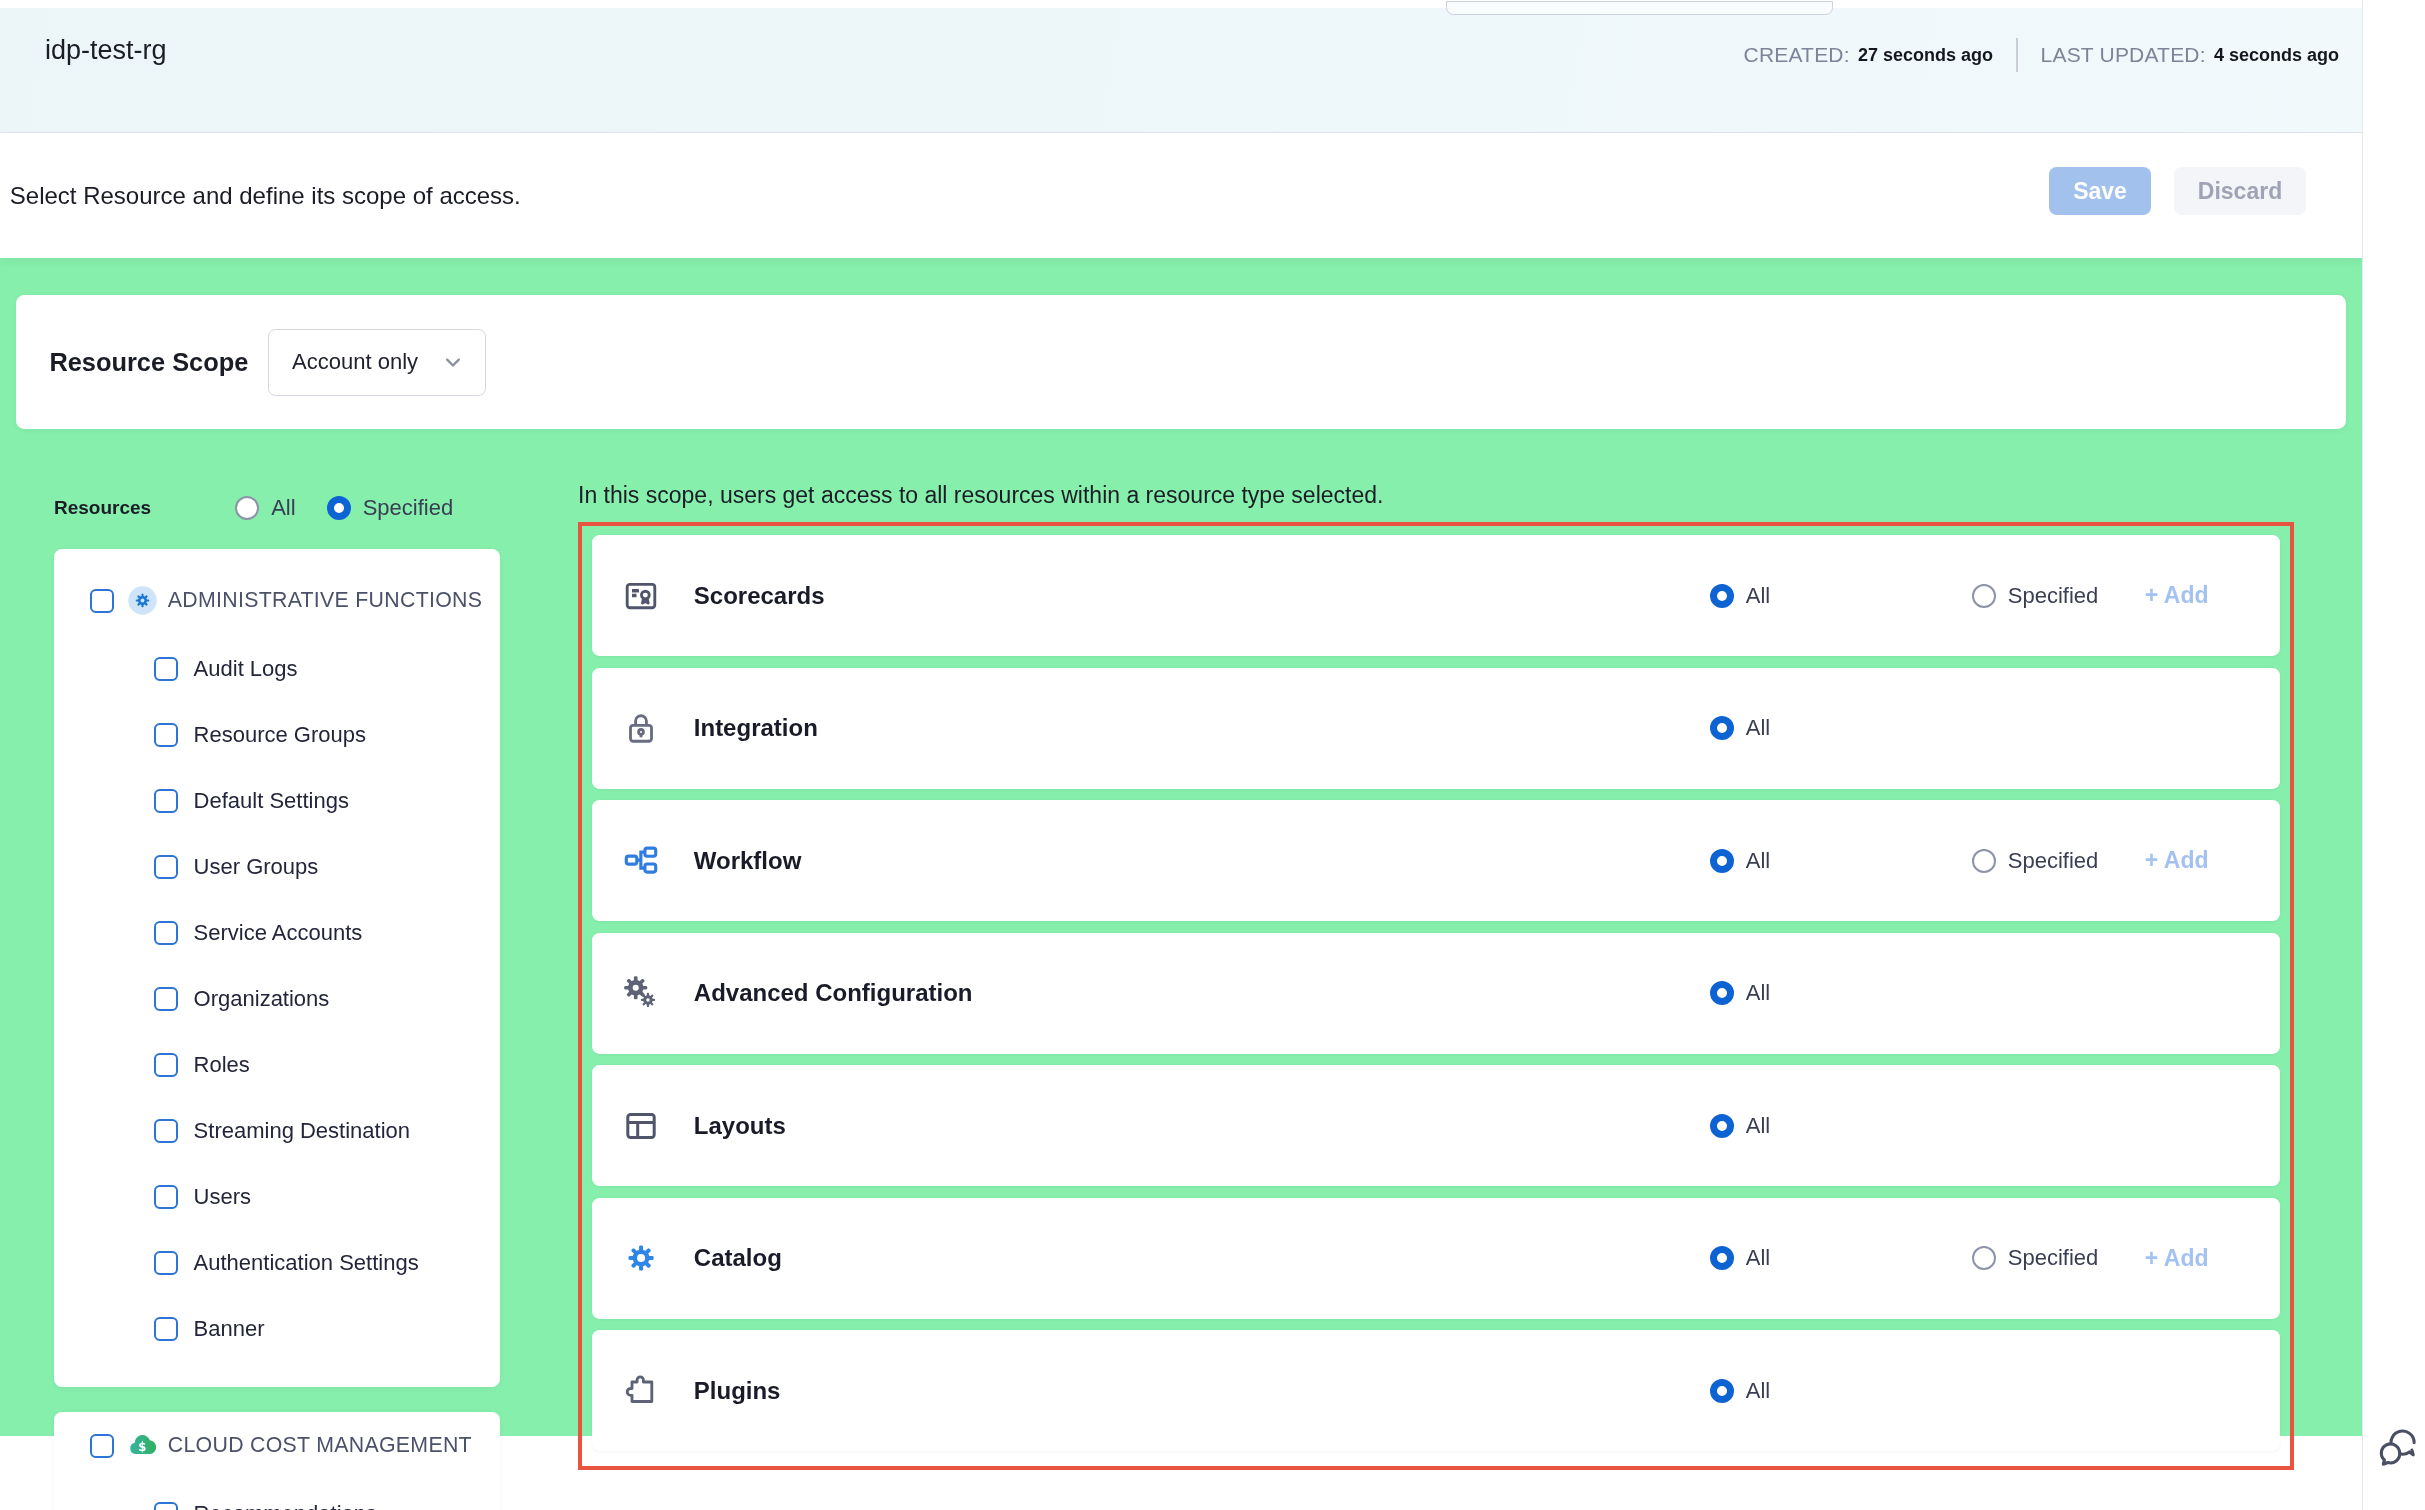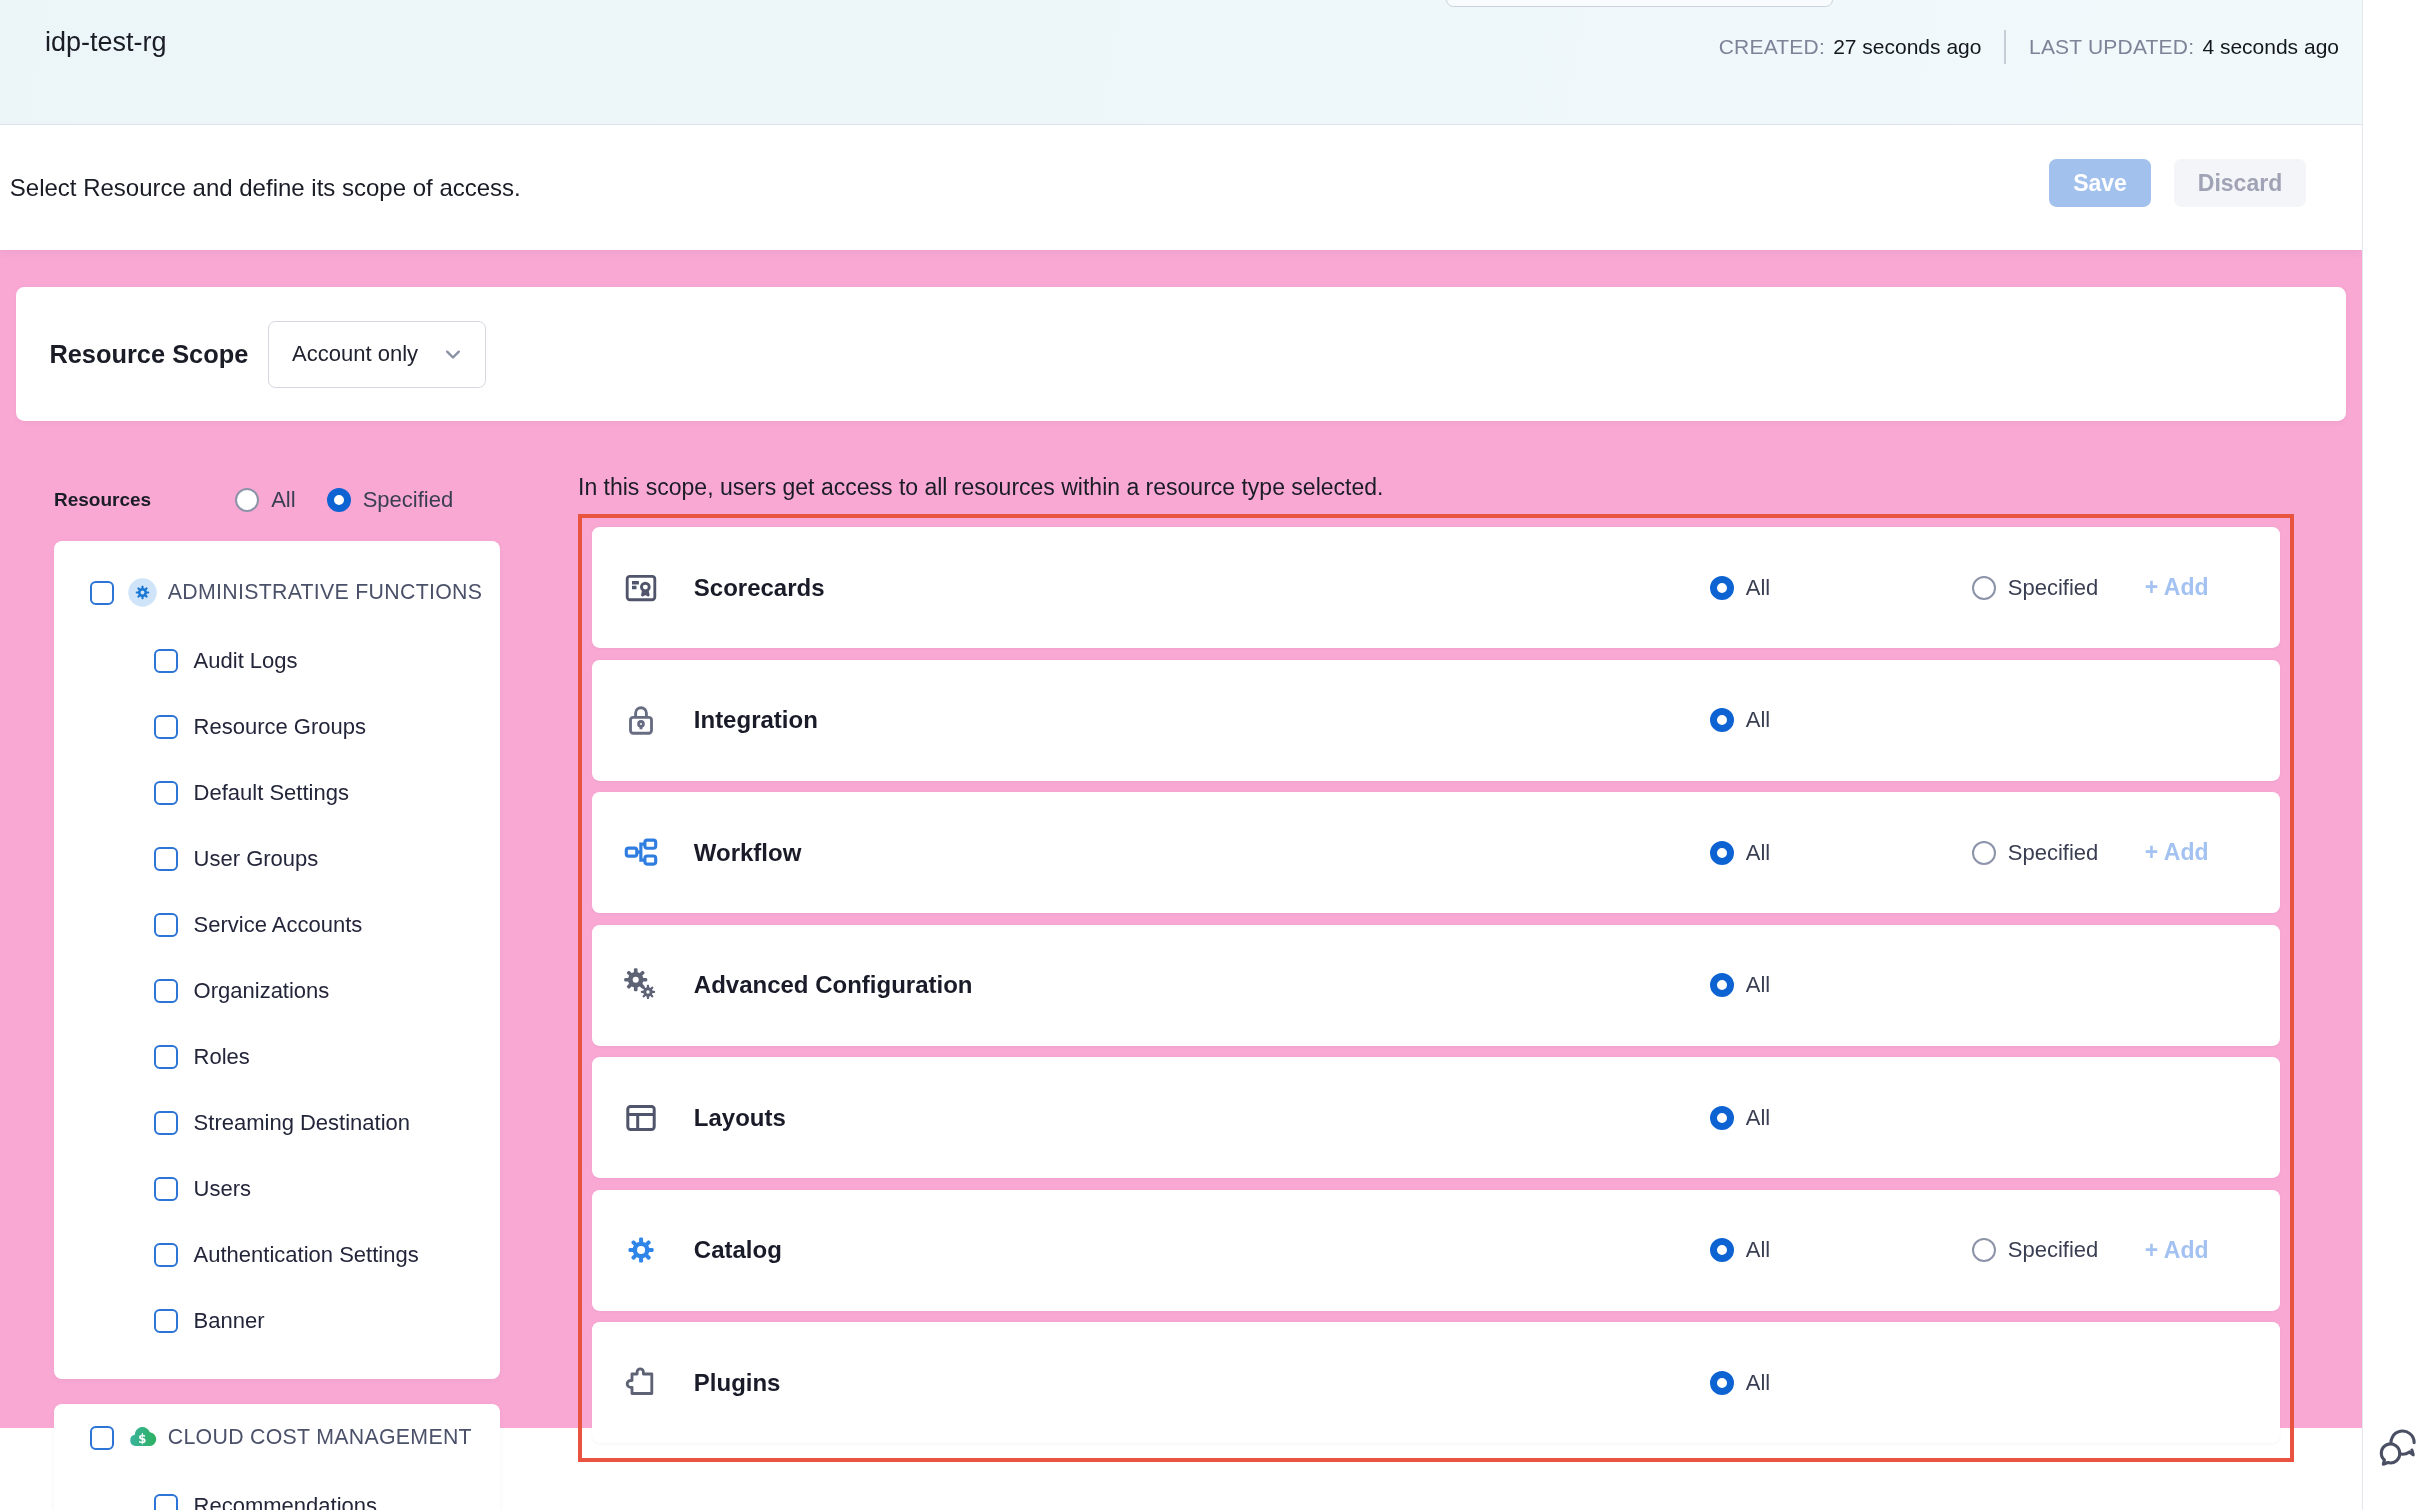--- a/index.html
+++ b/index.html
@@ -1,27 +1,27 @@
 <!DOCTYPE html>
 <html style="font-size:13px"><head>
 <meta charset="utf-8">
 <style>
   html,body{margin:0;padding:0;}
   body{font-family:"Liberation Sans", sans-serif; background:#fff;}
   .page{position:relative;width:2426px;height:1510px;overflow:hidden;background:#fff;}
-  .main{position:absolute;left:0;top:0;width:2362px;height:1428px;background:#f9a8d4;}
+  .main{position:absolute;left:0;top:8px;width:2362px;height:1428px;background:#86efac;}
   .right-strip{position:absolute;left:2362px;top:0;width:63px;height:1510px;background:#ffffff;border-left:1.6px solid #e4e7ee;}
   .chat-fab{position:absolute;left:13px;top:1425px;width:44px;height:44px;cursor:pointer;}
 
   
   .hdr{position:absolute;left:0;top:0;width:2362px;height:124px;background:linear-gradient(100deg,#ecf5f8 0%,#eef7fa 60%,#f1f9fb 100%);border-bottom:1.6px solid #dfe3ea;}
   .hdr-title{position:absolute;left:45px;top:27px;font-size:27px;font-weight:500;color:#1a1c26;}
   .hdr-meta{position:absolute;right:23px;top:0;height:94px;display:flex;align-items:center;gap:8.2px;}
   .meta-label{font-size:21px;color:#7e8498;letter-spacing:0.2px;}
-  .meta-value{font-size:21px;color:#15171f;font-weight:400;}
+  .meta-value{font-size:18px;color:#15171f;font-weight:700;}
   .meta-divider{width:1.6px;height:34px;background:#c9ccd6;margin:0 14.8px;}
   .pill-top{position:absolute;left:1446px;top:-6.6px;width:385px;height:11.5px;border:1.6px solid #ccd1db;border-radius:0 0 7.4px 7.4px;background:#f8fcfd;}
 
   
   .toolbar{position:absolute;left:0;top:125px;width:2362px;height:125px;background:#fff;box-shadow:0 4.1px 8.2px rgba(40,50,80,.06);}
   .toolbar-desc{position:absolute;left:9.8px;top:0;height:125px;display:flex;align-items:center;font-size:24px;color:#1a1c26;}
   .btn{position:absolute;top:34px;height:48px;border:none;border-radius:7.4px;font-size:23px;font-weight:700;font-family:"Liberation Sans",sans-serif;cursor:pointer;}
   .btn-save{left:2049px;width:102px;background:#a2c1ec;color:#ffffff;}
   .btn-discard{left:2174px;width:132px;background:#f4f5f8;color:#9fa3b5;}
 

